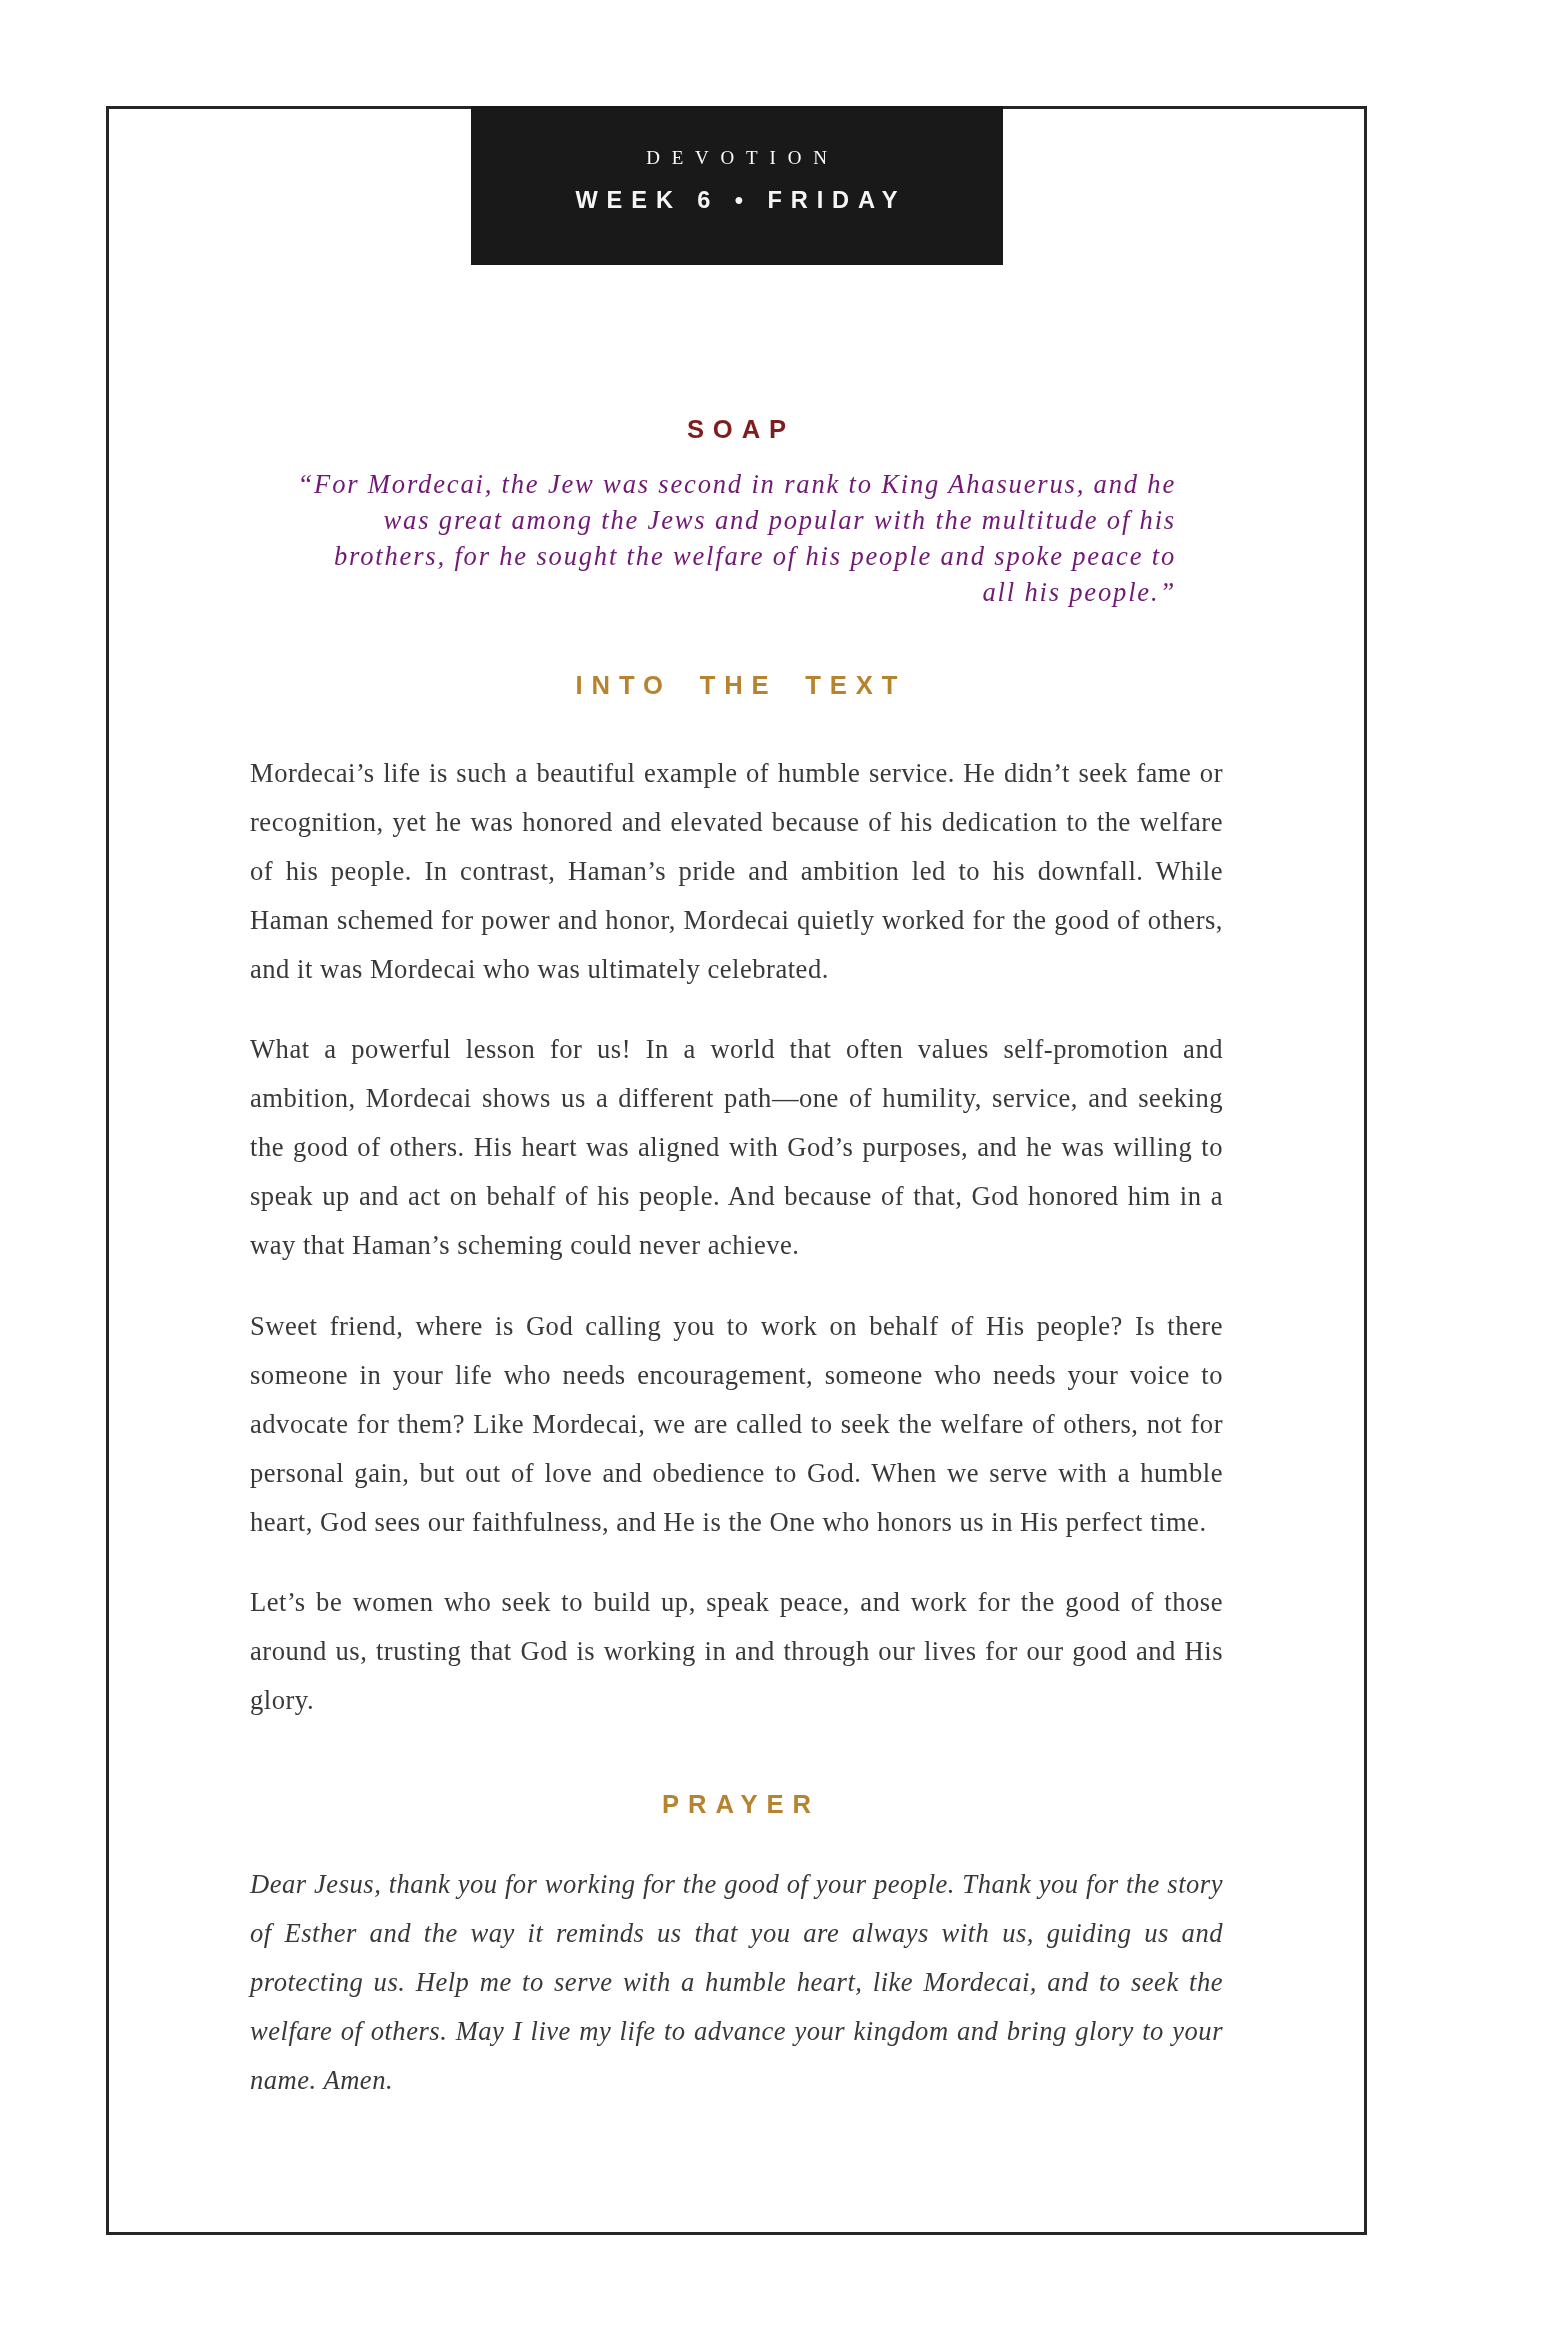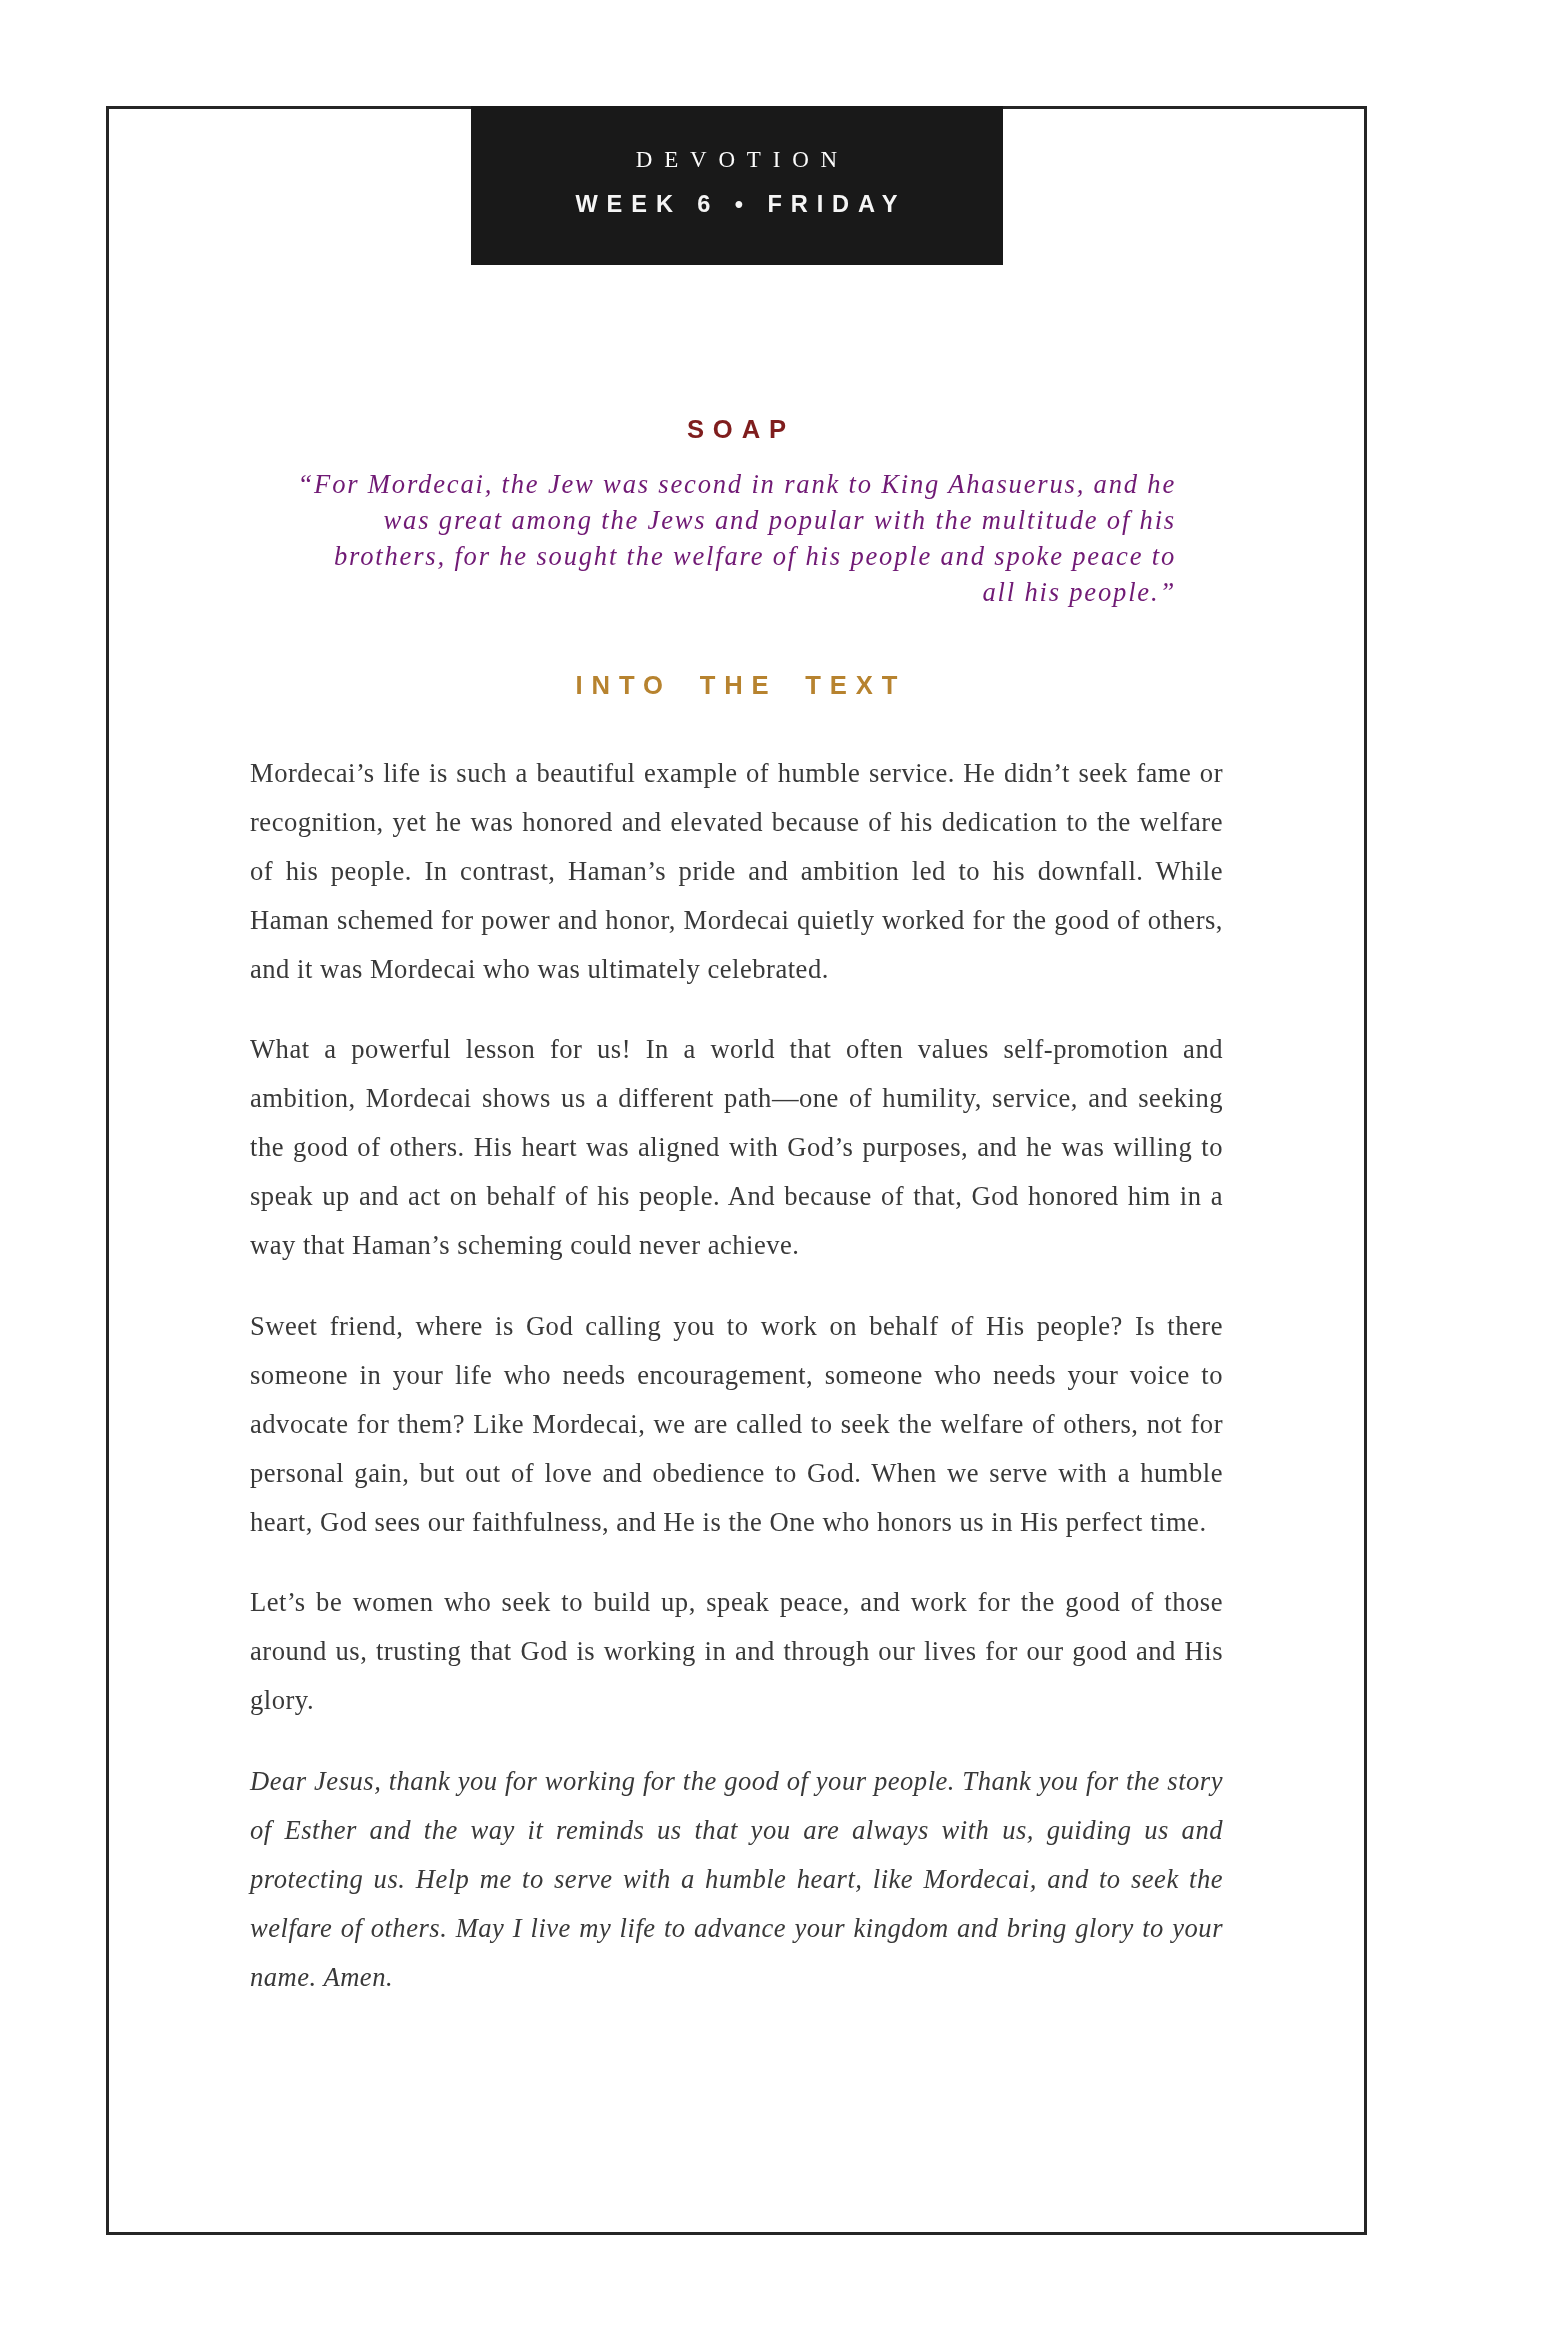--- a/index.html
+++ b/index.html
@@ -22,21 +22,21 @@
   .header-box {
     width: 532px;
     height: 159px;
     margin: -3px auto 0 auto;
     background: #191919;
     text-align: center;
     padding-top: 41px;
   }
   .header-title {
     font-family: "Liberation Serif", serif;
-    font-size: 23px;
+    font-size: 19px;
     font-weight: 400;
     color: #fbfbfb;
     letter-spacing: 11.8px;
     margin-left: 11.8px; 
   }
   .header-subtitle {
     margin-top: 17.7px;
     font-family: "Liberation Sans", sans-serif;
     font-size: 23.6px;
     font-weight: 700;
@@ -108,18 +108,19 @@
     <div class="gold-heading itt-heading" style="color: rgb(183, 131, 47);">INTO THE TEXT</div>
 
     <p class="body-para">Mordecai’s life is such a beautiful example of humble service. He didn’t seek fame or recognition, yet he was honored and elevated because of his dedication to the welfare of his people. In contrast, Haman’s pride and ambition led to his downfall. While Haman schemed for power and honor, Mordecai quietly worked for the good of others, and it was Mordecai who was ultimately celebrated.</p>
 
     <p class="body-para">What a powerful lesson for us! In a world that often values self-promotion and ambition, Mordecai shows us a different path—one of humility, service, and seeking the good of others. His heart was aligned with God’s purposes, and he was willing to speak up and act on behalf of his people. And because of that, God honored him in a way that Haman’s scheming could never achieve.</p>
 
     <p class="body-para">Sweet friend, where is God calling you to work on behalf of His people? Is there someone in your life who needs encouragement, someone who needs your voice to advocate for them? Like Mordecai, we are called to seek the welfare of others, not for personal gain, but out of love and obedience to God. When we serve with a humble heart, God sees our faithfulness, and He is the One who honors us in His perfect time.</p>
 
     <p class="body-para">Let’s be women who seek to build up, speak peace, and work for the good of those around us, trusting that God is working in and through our lives for our good and His glory.</p>
 
+    <div class="gold-heading prayer-heading" style="color: rgb(183, 131, 47);">PRAYER</div>
 
     <p class="body-para">Dear Jesus, thank you for working for the good of your people. Thank you for the story of Esther and the way it reminds us that you are always with us, guiding us and protecting us. Help me to serve with a humble heart, like Mordecai, and to seek the welfare of others. May I live my life to advance your kingdom and bring glory to your name. Amen.</p>
 
   </div>
 </div>
 
 
 </body></html>

